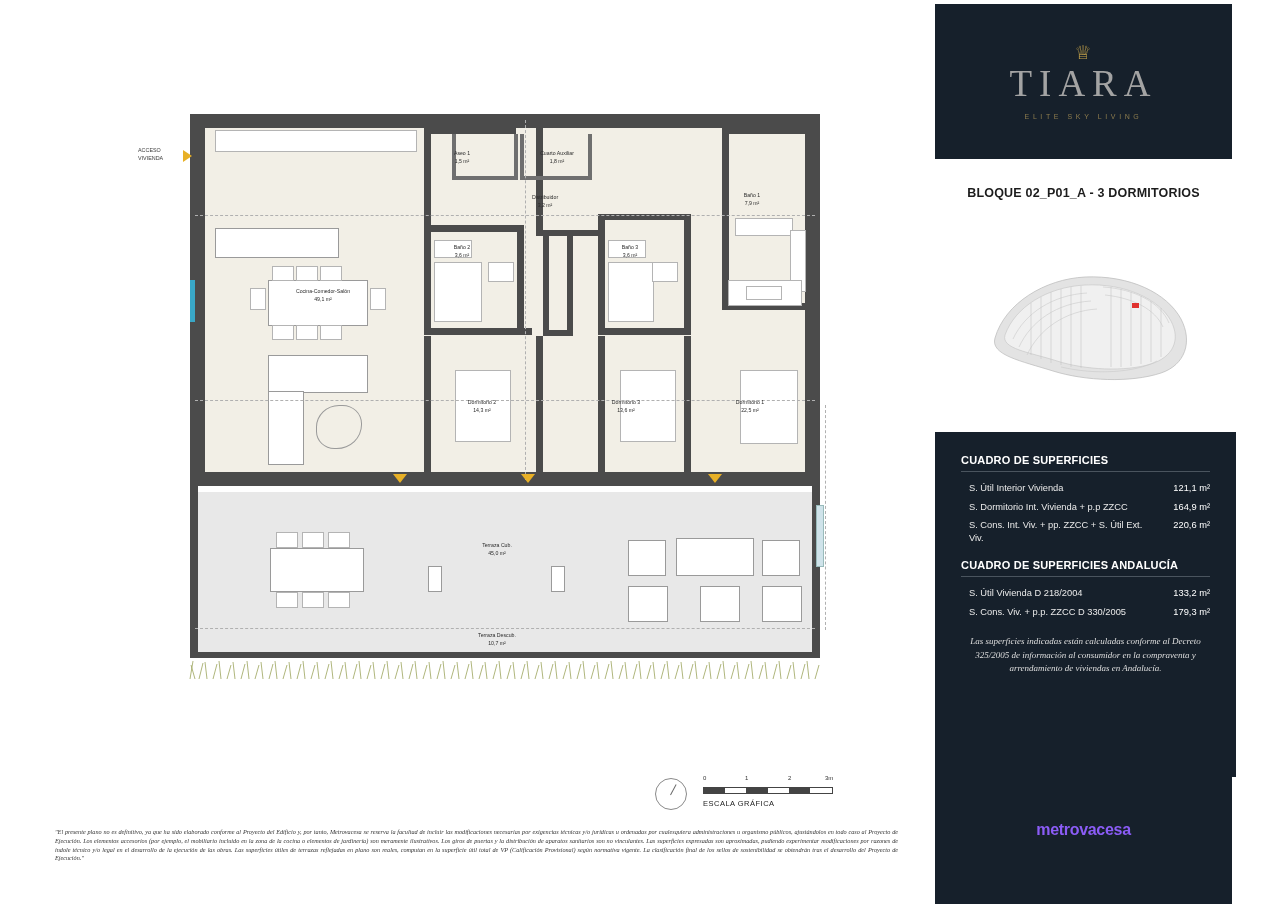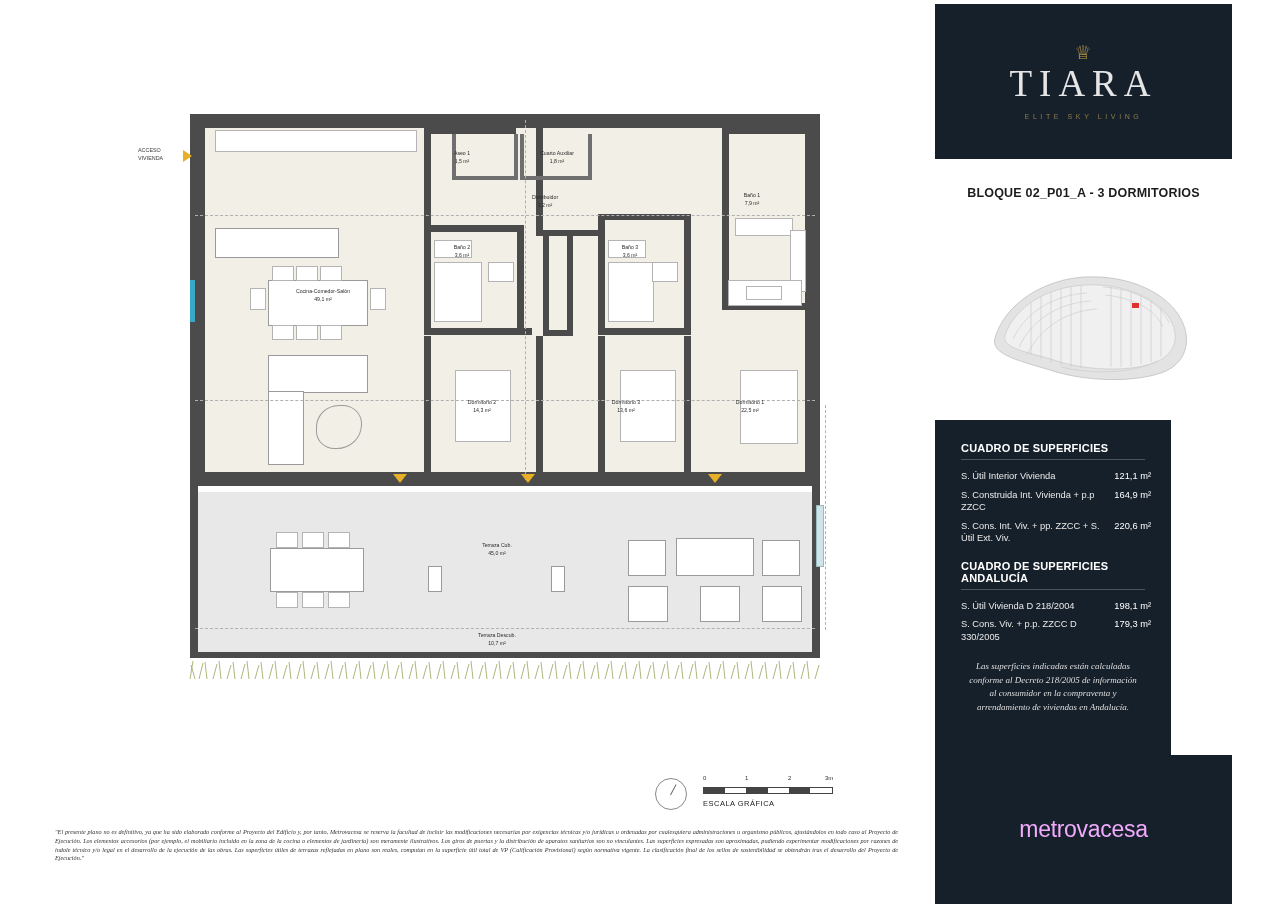--- a/index.html
+++ b/index.html
@@ -21,66 +21,66 @@
   #logo-block {
     position:absolute; left:0; top:4px; width:297px; height:155px;
     display:flex; flex-direction:column; align-items:center; justify-content:center;
   }
   .crown {
     font-size:19px; color:#c7a44a; line-height:1; margin-bottom:2px;
     letter-spacing:1px;
   }
   .brand {
     font-family:"Liberation Serif", serif;
-    font-size:37px; color:#e5e5e5; letter-spacing:7px; line-height:1.1;
+    font-size:37px; color:#a3a3a3; letter-spacing:7px; line-height:1.1;
     font-weight:400;
   }
   .brand-sub {
     font-size:7px; color:#8d7c4e; letter-spacing:3.6px; margin-top:9px;
   }
   #title-block {
     position:absolute; left:0; top:175px; width:297px; text-align:center;
   }
   #vivienda-title {
     font-family:"Liberation Serif", serif;
     color:#a98f3f; font-size:21px; letter-spacing:1.5px; font-weight:400;
   }
   #bloque-title {
     color:#1c1c1c; font-size:12.5px; font-weight:bold; margin-top:11px;
     letter-spacing:0.2px;
   }
   #key-plan {
     position:absolute; left:0; top:243px; width:297px; height:160px;
   }
   #surfaces-block {
-    position:absolute; left:0; top:420px; width:236px; height:345px;
+    position:absolute; left:0; top:432px; width:301px; height:345px;
     background:#16202b; color:#fff;
   }
   .sec-title {
     font-size:11px; font-weight:bold; color:#ffffff; letter-spacing:0.2px;
     padding:0 26px;
   }
   .srow {
     display:flex; justify-content:space-between; align-items:flex-start;
-    padding:3px 20px 3px 26px; font-size:9.3px; line-height:1.35;
+    padding:3px 26px 3px 26px; font-size:9.3px; line-height:1.35;margin-left:8px;
   }
   .srow .lbl { color:#e9e9e9; padding-right:8px; }
   .srow .val { color:#ffffff; font-weight:normal; white-space:nowrap; }
   .rule { height:1px; background:#4a545e; margin:5px 26px 7px 26px; }
   .note {
     font-family:"Liberation Serif", serif;
     font-style:italic; font-size:9px; color:#dedede; text-align:center;
     line-height:1.5; padding:14px 30px 0 30px;
   }
   #brand-foot {
     position:absolute; left:0; top:755px; width:297px; height:149px;
     background:#16202b; display:flex; align-items:center; justify-content:center;
   }
   #metrovacesa {
-    color:#f0abfc; font-size:23px; letter-spacing:-0.3px; font-weight:400;
+    color:#8b5cf6; font-size:16px; letter-spacing:-0.3px; font-weight:700;
   }
 
   
   #plan-area { position:absolute; left:0; top:0; width:935px; height:904px; }
 
   .wall { position:absolute; background:#4b4b4b; }
   .wall-thin { position:absolute; background:#6f6f6f; }
   .room-fill { position:absolute; background:#f2efe6; }
   .terr-fill { position:absolute; background:#e8e8e8; }
   .white-fill { position:absolute; background:#ffffff; }
@@ -364,40 +364,40 @@
   <div id="surfaces-block">
     <div style="height:22px;"></div>
     <div class="sec-title">CUADRO DE SUPERFICIES</div>
     <div class="rule"></div>
 
     <div class="srow">
       <span class="lbl">S. Útil Interior Vivienda</span>
       <span class="val">121,1 m²</span>
     </div>
     <div class="srow">
-      <span class="lbl">S. Construida Int. Vivienda + p.p ZZCC</span>
+      <span class="lbl">S. Dormitorio Int. Vivienda + p.p ZZCC</span>
       <span class="val">164,9 m²</span>
     </div>
     <div class="srow">
       <span class="lbl" style="max-width:185px;">S. Cons. Int. Viv. + pp. ZZCC + S. Útil Ext. Viv.</span>
       <span class="val">220,6 m²</span>
     </div>
 
     <div style="height:12px;"></div>
     <div class="sec-title">CUADRO DE SUPERFICIES ANDALUCÍA</div>
     <div class="rule"></div>
 
     <div class="srow">
       <span class="lbl">S. Útil Vivienda D 218/2004</span>
-      <span class="val">198,1 m²</span>
+      <span class="val">133,2 m²</span>
     </div>
     <div class="srow">
       <span class="lbl">S. Cons. Viv. + p.p. ZZCC D 330/2005</span>
       <span class="val">179,3 m²</span>
     </div>
 
-    <div class="note">Las superficies indicadas están calculadas conforme al Decreto 218/2005 de información al consumidor en la compraventa y arrendamiento de viviendas en Andalucía.</div>
+    <div class="note">Las superficies indicadas están calculadas conforme al Decreto 325/2005 de información al consumidor en la compraventa y arrendamiento de viviendas en Andalucía.</div>
   </div>
 
   <div id="brand-foot">
     <div id="metrovacesa">metrovacesa</div>
   </div>
 </div>
 
 </body></html>

